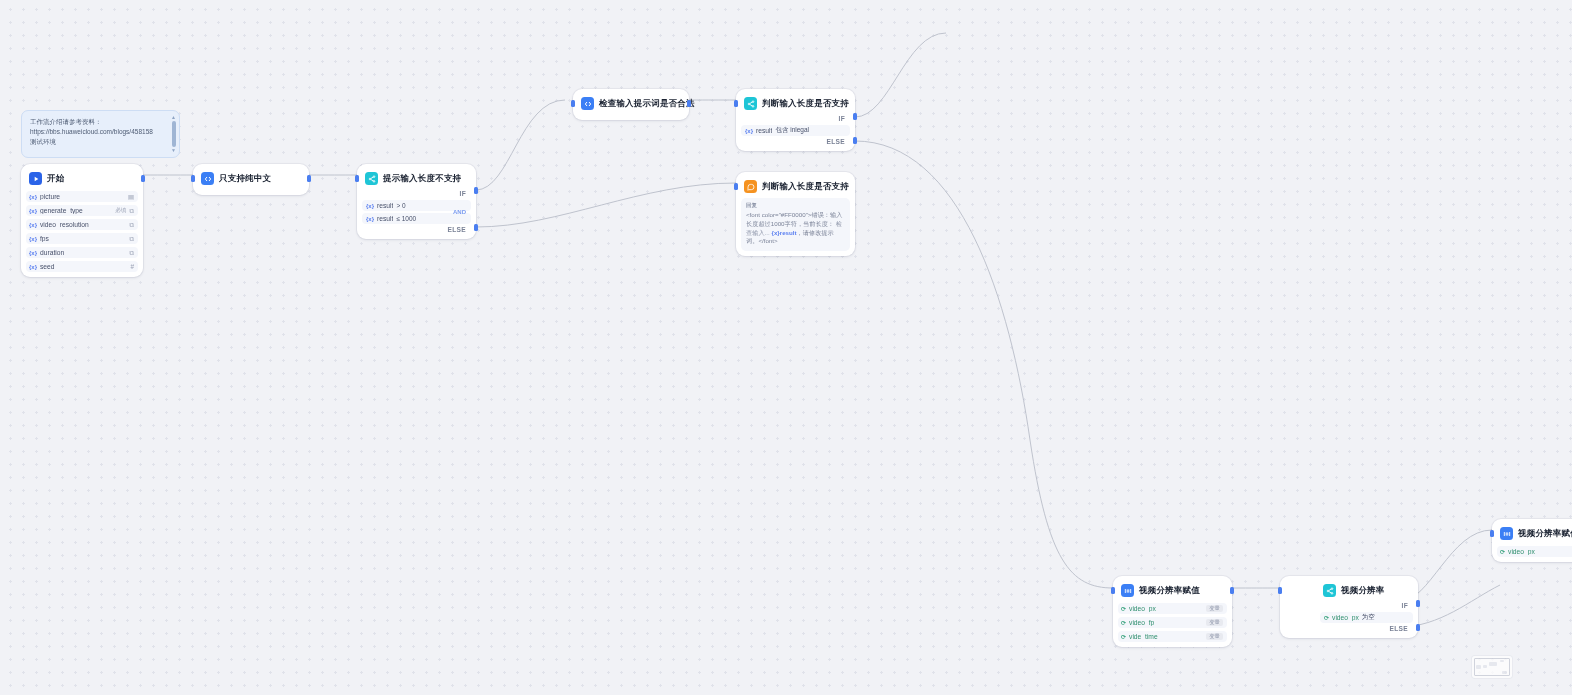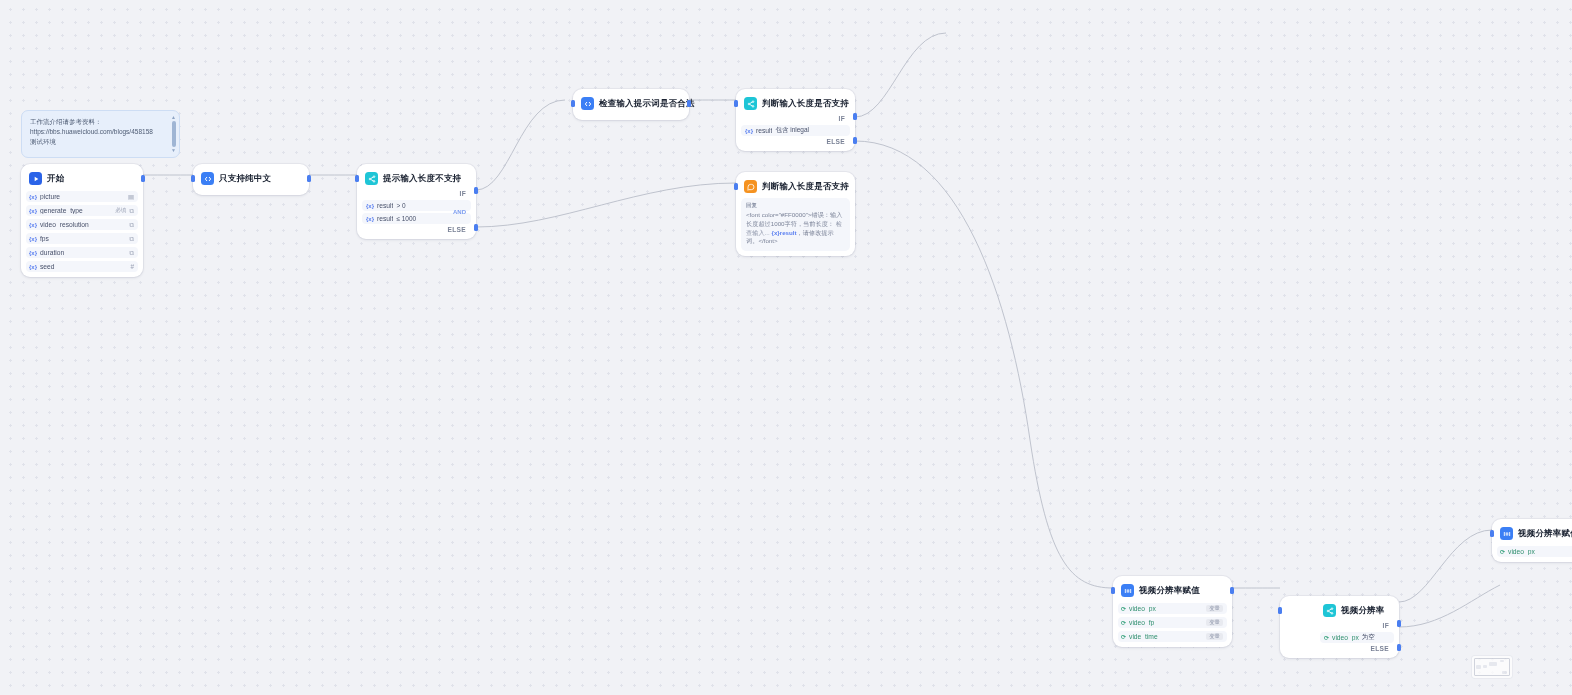--- a/index.html
+++ b/index.html
@@ -355,21 +355,21 @@
     </div>
     <div class="vrow green">
       <span class="vtag">⟳</span>
       <span class="vname">vide_time</span>
       <span class="vbadge">变量</span>
     </div>
     <div class="port" style="left:-2px; top:11px;"></div>
     <div class="port" style="right:-2px; top:11px;"></div>
   </div>
 
-  <div class="node" style="left:1280px; top:596px; width:119px;padding-left:40px;">
+  <div class="node" style="left:1280px; top:576px; width:138px;padding-left:40px;">
     <div class="node-head">
       <span class="nicon cyan">
         <svg viewBox="0 0 24 24" fill="none" stroke="currentColor" stroke-width="2.6">
             <circle cx="6" cy="12" r="2.4"></circle>
             <circle cx="18" cy="5" r="2.4"></circle>
             <circle cx="18" cy="19" r="2.4"></circle>
             <path d="M8 11l8-5M8 13l8 5"></path>
           </svg>
       </span>
       <span class="ntitle">视频分辨率</span>

